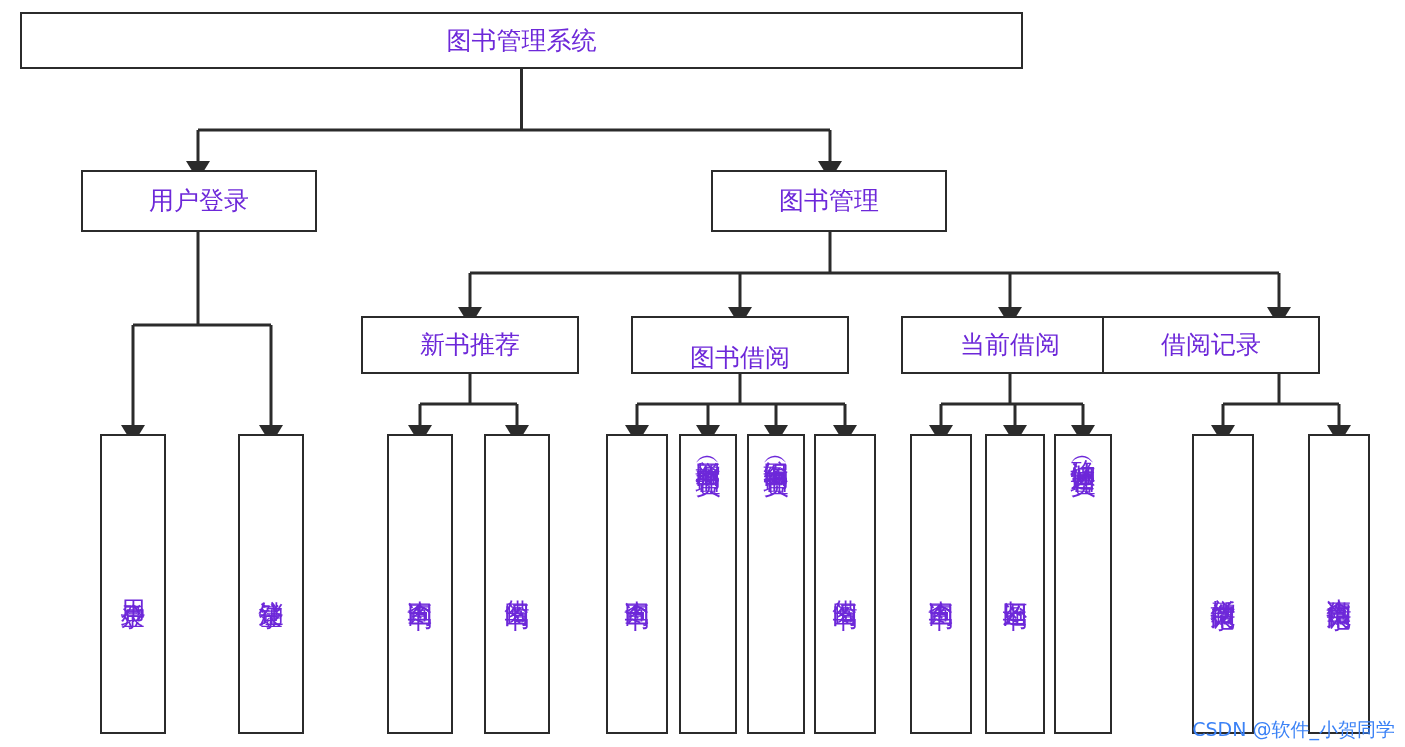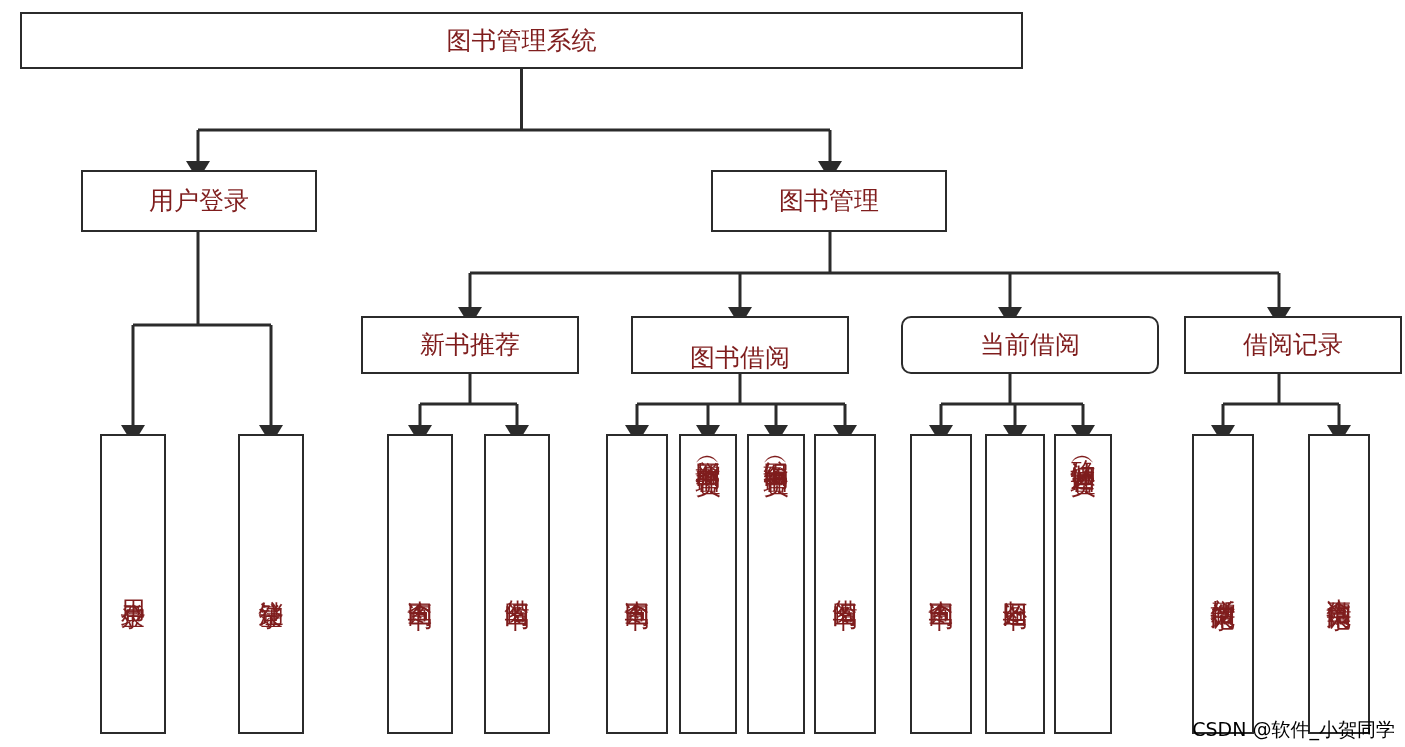--- a/index.html
+++ b/index.html
@@ -30,21 +30,21 @@
     position: absolute;
     box-sizing: border-box;
     background: #ffffff;
     border: 2px solid #2b2b2b;
     display: flex;
     align-items: center;
     justify-content: center;
     z-index: 2;
   }
   .node .label {
-    color: #7f1d1d;
+    color: #6d28d9;
     text-align: center;
     line-height: 1.18;
     white-space: pre;
   }
   .node.horizontal .label {
     writing-mode: horizontal-tb;
     font-size: 25px;
   }
   .node.vertical {
     align-items: flex-start;
@@ -141,24 +141,24 @@
   <div class="node horizontal" id="node-l3-0" style="left: 361px; top: 316px; width: 218px; height: 58px;">
     <span class="label">新书推荐</span>
   </div>
 
   <div class="node horizontal" id="node-l2-1" style="left: 711px; top: 170px; width: 236px; height: 62px;">
     <span class="label">图书管理</span>
   </div>
   <div class="node horizontal" id="node-l3-1" style="left: 631px; top: 316px; width: 218px; height: 58px; align-items: flex-end;">
     <span class="label">图书借阅</span>
   </div>
-  <div class="node horizontal" id="node-l3-2" style="left: 901px; top: 316px; width: 258px; height: 58px; border-radius: 10px;">
+  <div class="node horizontal" id="node-l3-2" style="left: 901px; top: 316px; width: 218px; height: 58px;">
     <span class="label">当前借阅</span>
   </div>
-  <div class="node horizontal" id="node-l3-3" style="left: 1184px; top: 316px; width: 218px; height: 58px;">
+  <div class="node horizontal" id="node-l3-3" style="left: 1102px; top: 316px; width: 218px; height: 58px;">
     <span class="label">借阅记录</span>
   </div>
 
   <div class="node vertical centered" id="node-leaf-0" style="left: 100px; top: 434px; width: 66px; height: 300px;">
     <span class="label">用户登录</span>
   </div>
   <div class="node vertical centered" id="node-leaf-1" style="left: 238px; top: 434px; width: 66px; height: 300px;">
     <span class="label">注销登录</span>
   </div>
   <div class="node vertical centered" id="node-leaf-2" style="left: 387px; top: 434px; width: 66px; height: 300px;">
@@ -188,14 +188,14 @@
   <div class="node vertical" id="node-leaf-10" style="left: 1054px; top: 434px; width: 58px; height: 300px;">
     <span class="label">确认归还（管理员）</span>
   </div>
   <div class="node vertical centered" id="node-leaf-11" style="left: 1192px; top: 434px; width: 62px; height: 300px;">
     <span class="label">新增借阅记录</span>
   </div>
   <div class="node vertical centered" id="node-leaf-12" style="left: 1308px; top: 434px; width: 62px; height: 300px;">
     <span class="label">查询借阅记录</span>
   </div>
 
-  <div class="watermark" style="color: #000000;">CSDN @软件_小贺同学</div>
+  <div class="watermark" style="color: #3b82f6;">CSDN @软件_小贺同学</div>
 </div>
 
 </body></html>

